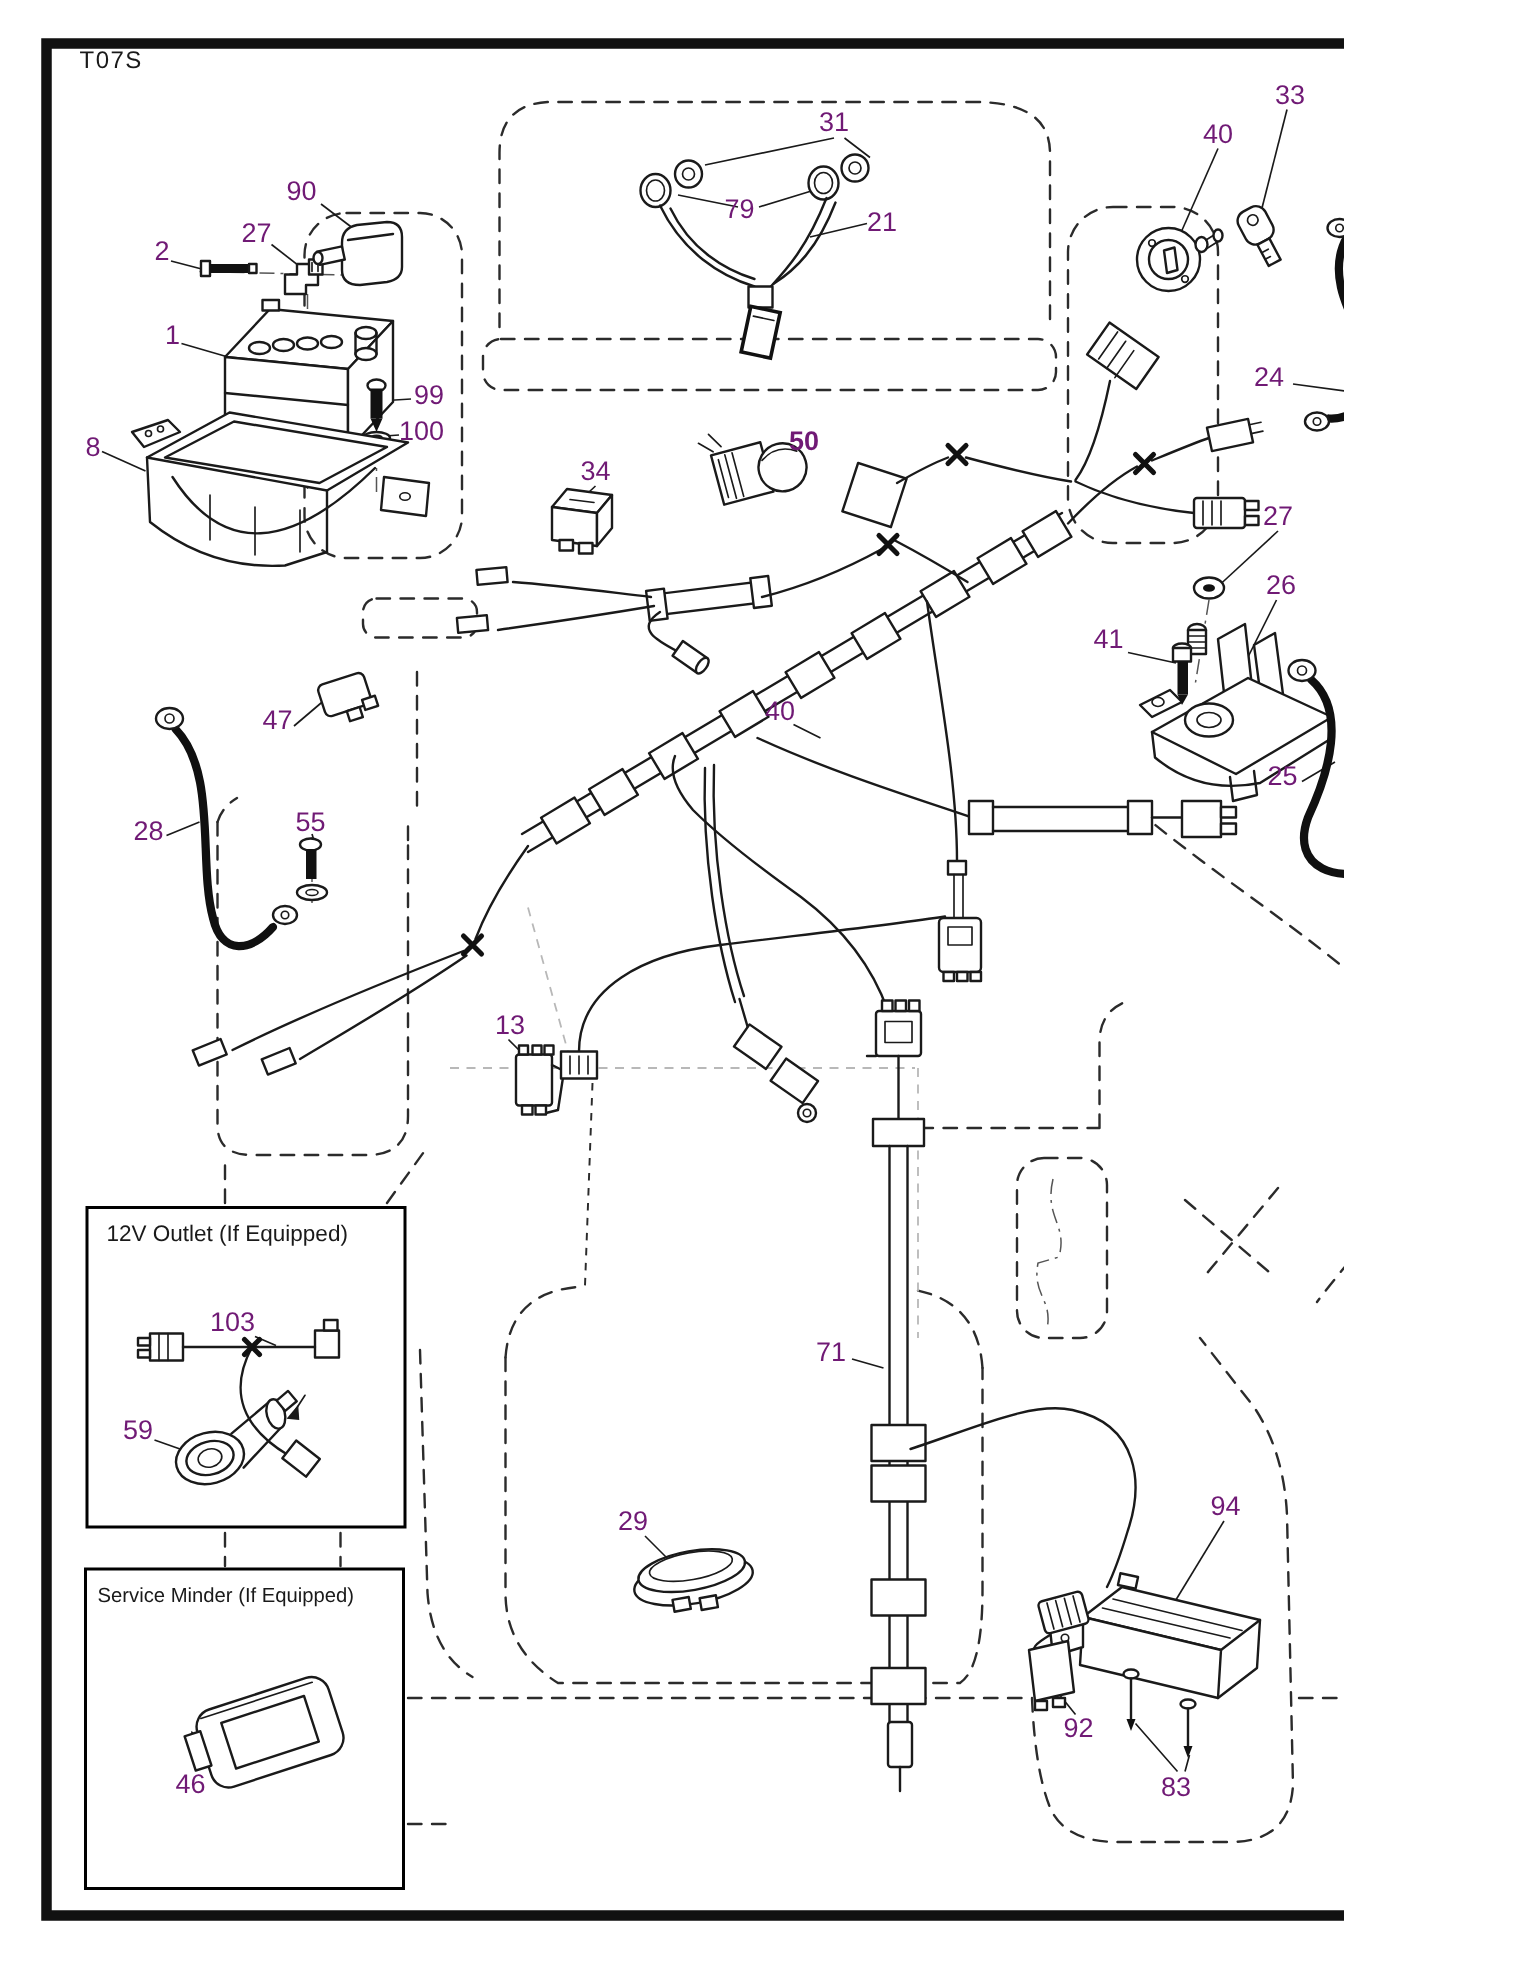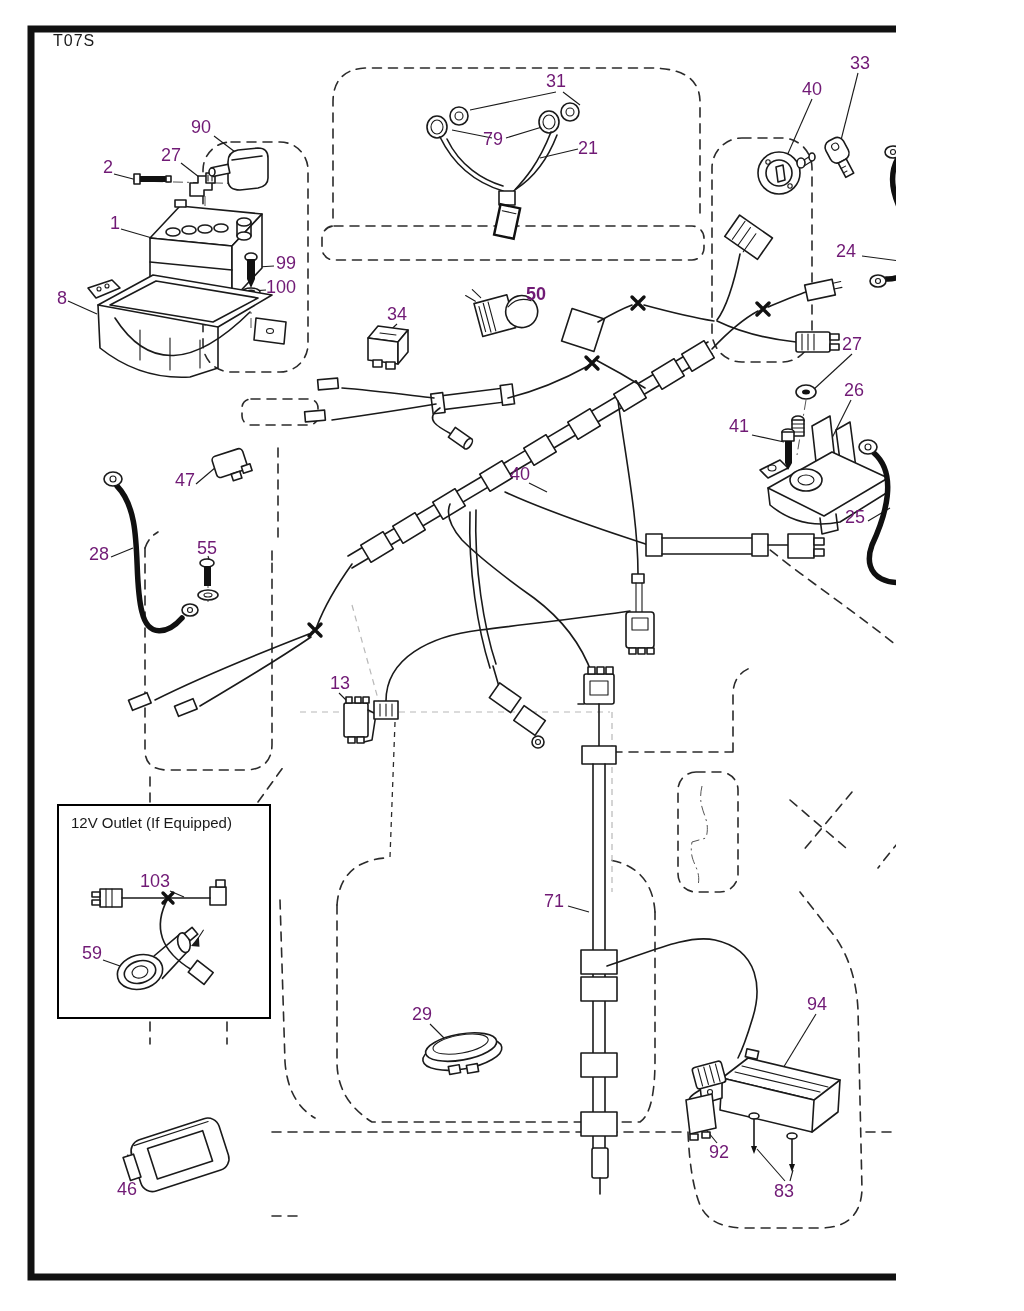--- a/index.html
+++ b/index.html
@@ -525,14 +525,17 @@
   <span class="co" style="left:544px;top:892px">71</span>
   <span class="co" style="left:412px;top:1005px">29</span>
   <span class="co" style="left:807px;top:995px">94</span>
   <span class="co" style="left:709px;top:1143px">92</span>
   <span class="co" style="left:774px;top:1182px">83</span>
   <span class="co" style="left:117px;top:1180px">46</span>
 
   <div class="inset" id="outlet-box">
     <div class="ititle">12V Outlet (If Equipped)</div>
   </div>
+  <div class="inset" id="sm-box">
+    <div class="ititle">Service Minder (If Equipped)</div>
+  </div>
 
 </div>
 
 </body></html>

